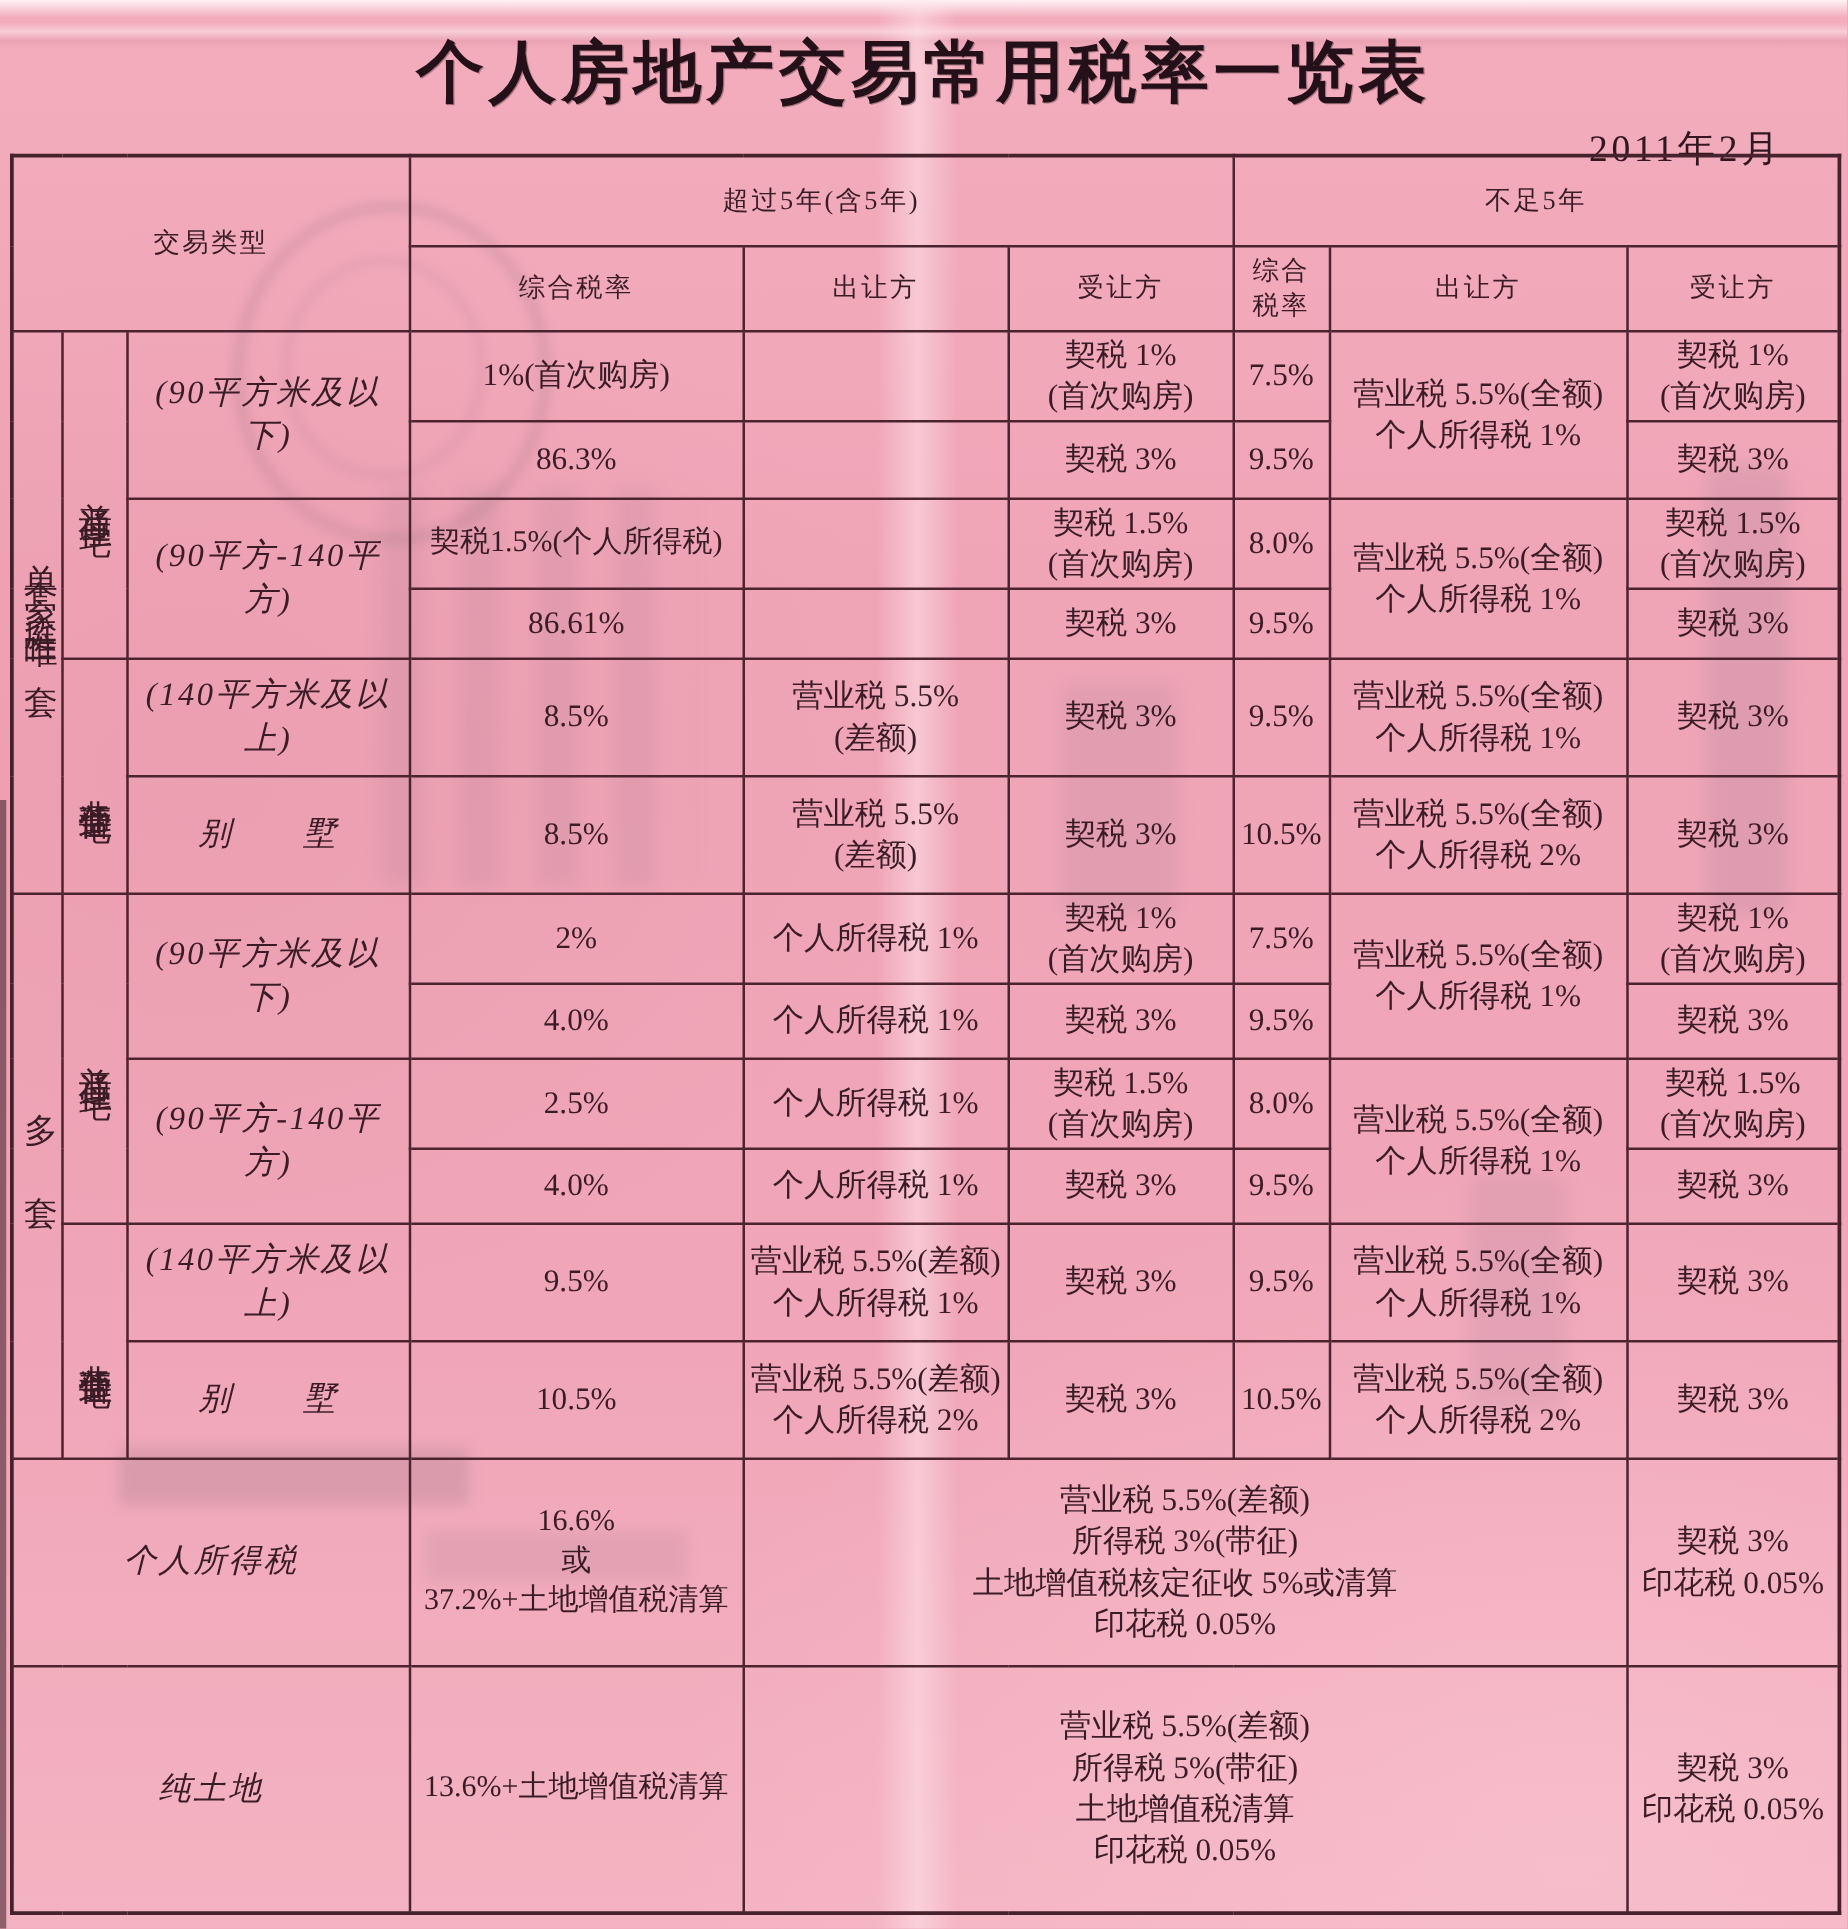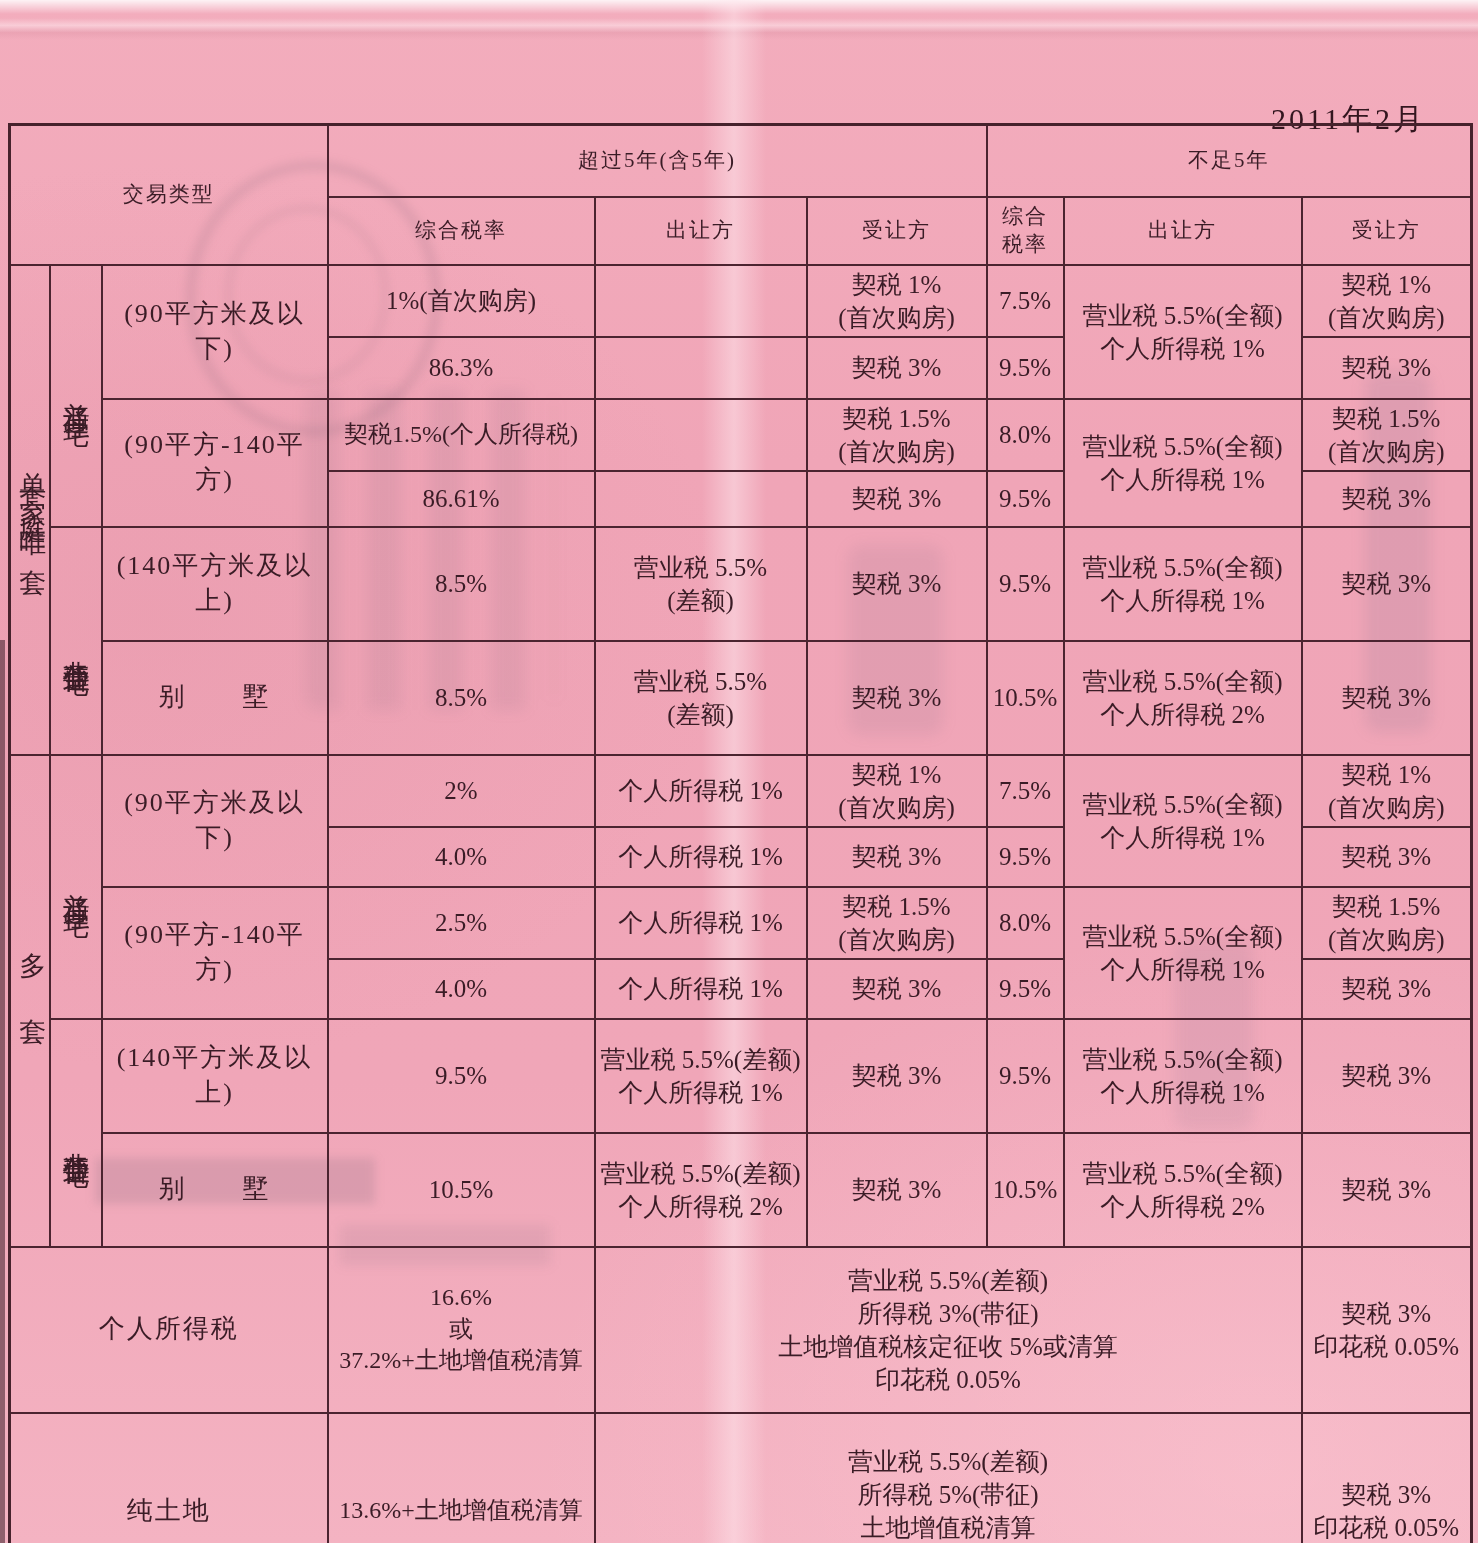--- a/index.html
+++ b/index.html
@@ -55,24 +55,24 @@
     border:2px solid #4b2430;
     color:#3a1c26;
     font-size:25px;line-height:1.32;
     text-align:center;vertical-align:middle;
     padding:2px 3px;
     white-space:pre-line;
     overflow:hidden;
   }
   tr.h1{height:72px}  tr.h2{height:68px}
   tr.r70{height:70px} tr.r62{height:62px} tr.r67{height:67px} tr.r56{height:56px}
-  tr.r94{height:114px} tr.r72{height:72px} tr.r60{height:60px}
+  tr.r94{height:94px} tr.r72{height:72px} tr.r60{height:60px}
   tr.r166{height:166px} tr.r198{height:198px}
   .hd{font-size:21px;letter-spacing:2px;}
-  .lab{font-size:26px;letter-spacing:2px;}
+  .lab{font-size:26px;letter-spacing:2px;font-style:italic;}
   .vtext{
     display:inline-block;writing-mode:vertical-rl;text-orientation:upright;
     font-size:27px;color:#3a1c26;
   }
   .ls-xl{letter-spacing:66px;} .ls-l{letter-spacing:14px;} .ls-m{letter-spacing:6px;} .ls-s{letter-spacing:2px;}
   .fs24{font-size:24px;}
 </style>
 </head>
 <body>
 
@@ -84,20 +84,21 @@
   <div class="artifact left-edge"></div>
   <div class="artifact seal"></div>
   <div class="artifact seal2"></div>
   <div class="artifact smudge sm1"></div>
   <div class="artifact smudge sm2"></div>
   <div class="artifact smudge sm3"></div>
   <div class="artifact sm4"></div>
   <div class="artifact smudge sm5"></div>
   <div class="artifact sm6"></div>
 
+  <h1 class="title">个人房地产交易常用税率一览表</h1>
   <div class="date">2011年2月</div>
 
   <table class="tax">
     <colgroup>
       <col style="width:40px">
         <col style="width:52px">
         <col style="width:226px">
       <col style="width:267px">
         <col style="width:212px">
         <col style="width:180px">

